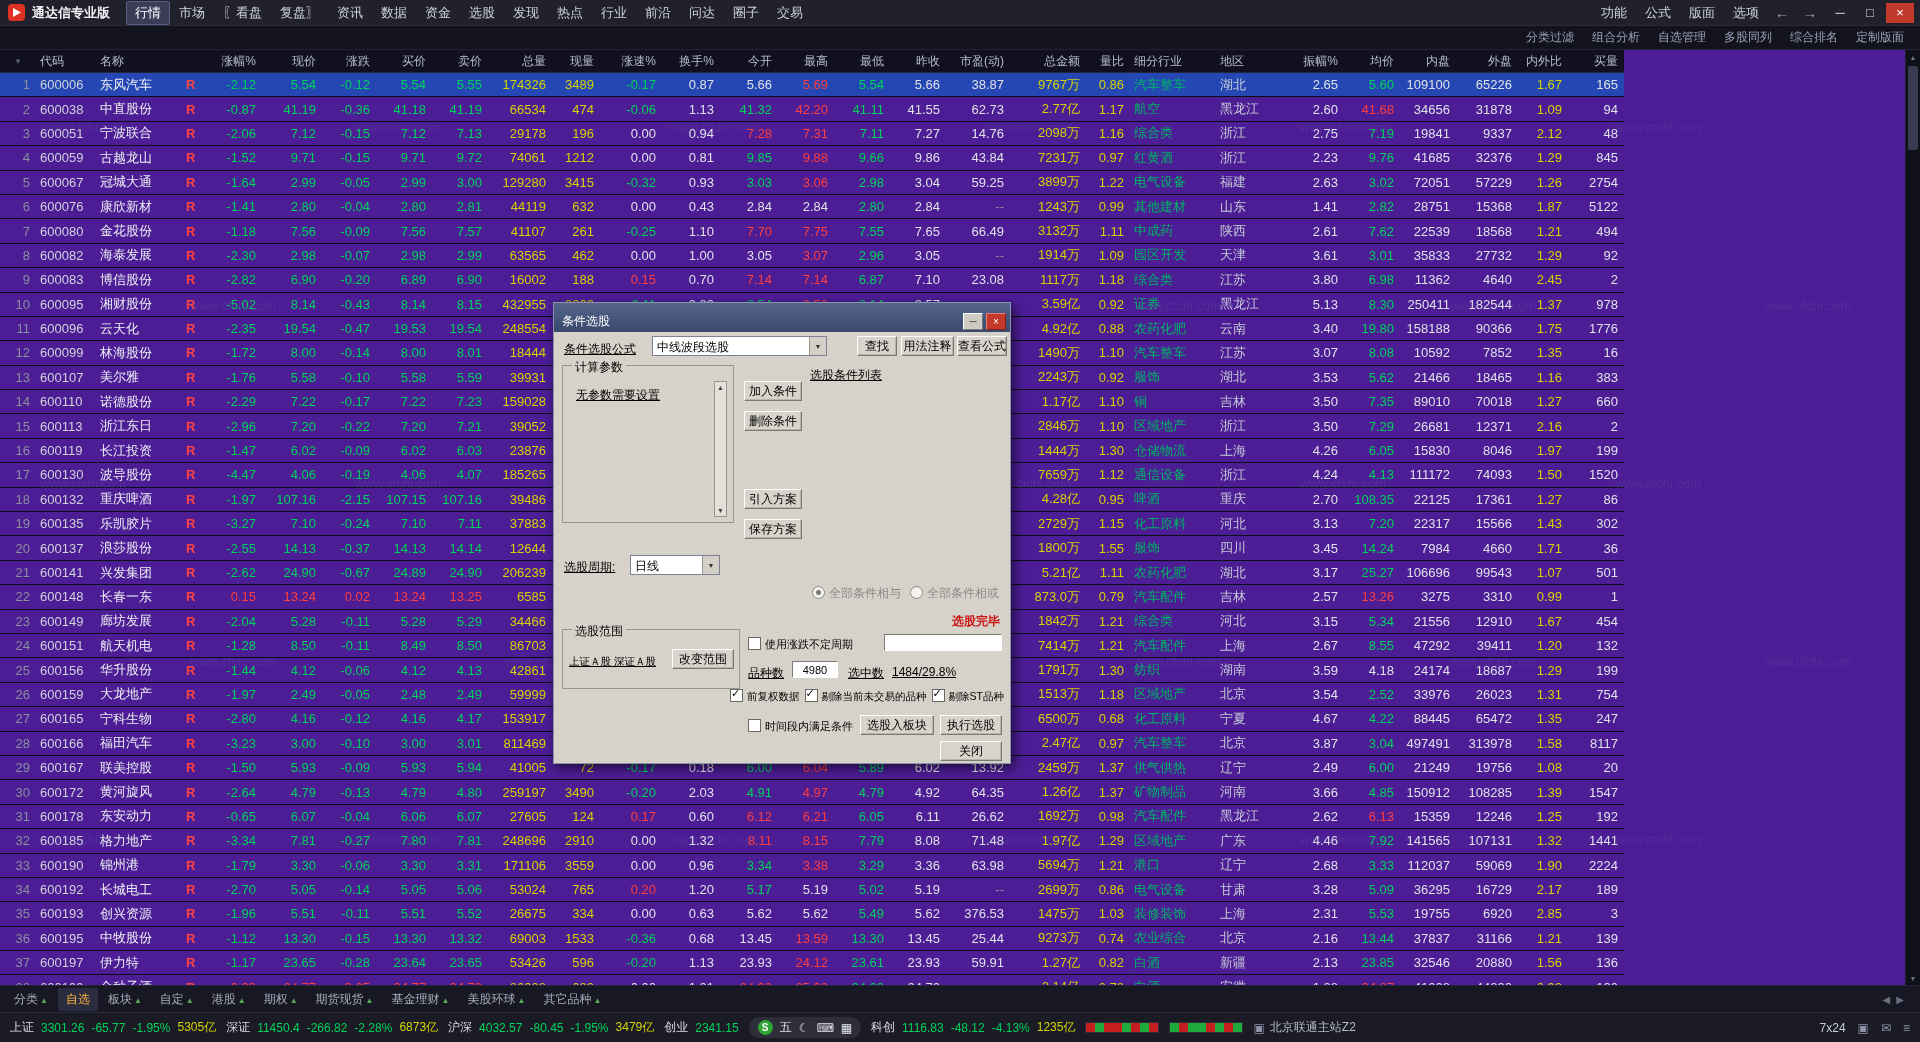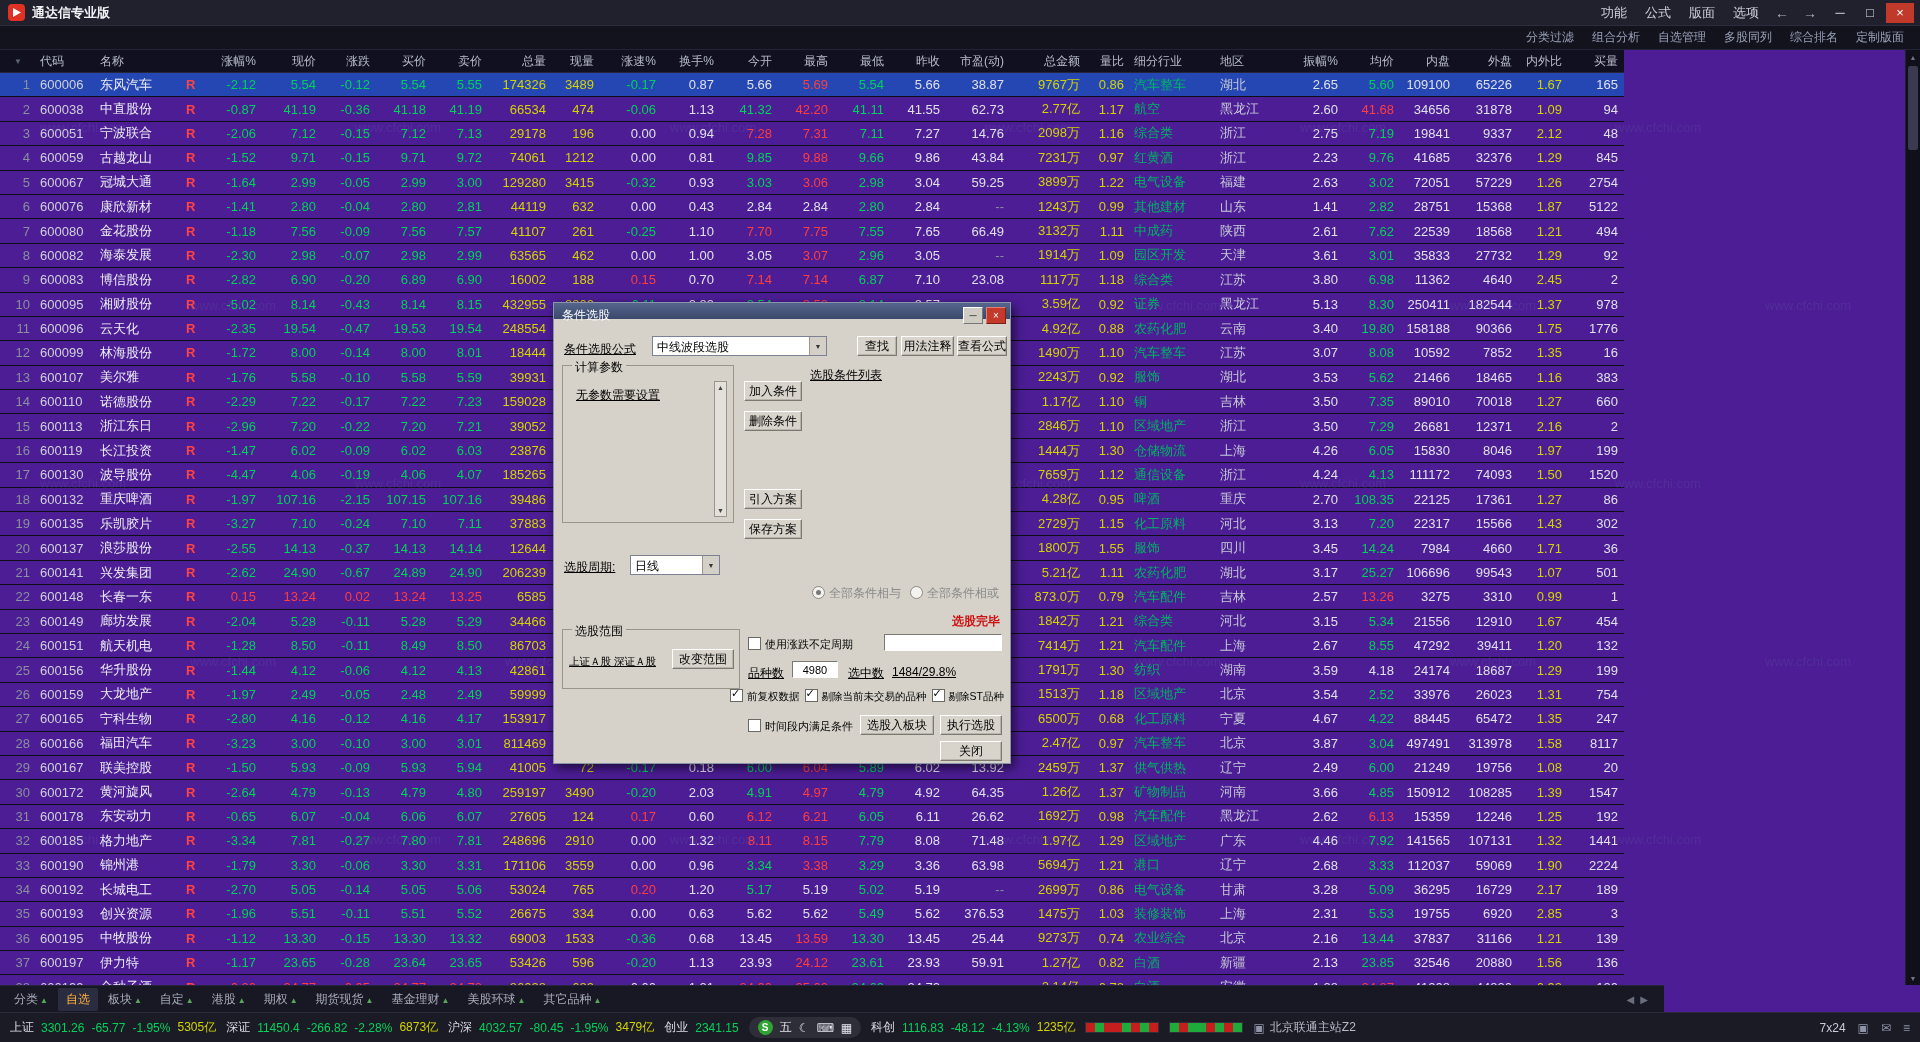--- a/index.html
+++ b/index.html
@@ -55,21 +55,21 @@
   .vs-arrow.down{position:absolute;bottom:0;left:0;right:0;}
   .vs-thumb{position:absolute;left:2px;top:16px;width:10px;height:84px;background:#3a3a50;border-radius:2px;}
 
   
   #watermarks{position:absolute;left:0;top:50px;width:1920px;height:935px;z-index:2;pointer-events:none;}
   .wm{position:absolute;font-size:13px;color:#7d95b8;opacity:.13;white-space:nowrap;}
 
   
   .dlg{position:absolute;left:553px;top:302px;width:456px;height:460px;background:#d6d2ca;
        border:1px solid #8a94a8;box-shadow:3px 4px 10px rgba(0,0,0,.6);z-index:10;font-size:12px;color:#000;}
-  .dlg-title{height:16px;background:linear-gradient(180deg,#55658c,#39486b);color:#fff;display:flex;
+  .dlg-title{height:29px;background:linear-gradient(180deg,#55658c,#39486b);color:#fff;display:flex;
              align-items:center;padding:8px 4px 0 8px;font-size:12px;box-sizing:border-box;}
   .dlg-title .sp{flex:1;}
   .tbtn{width:18px;height:15px;display:flex;align-items:center;justify-content:center;font-size:10px;
         margin-left:3px;background:#cfccc4;color:#222;border:1px solid #fff;border-bottom-color:#777;border-right-color:#777;}
   .tbtn.close{background:#c5392b;color:#fff;border-color:#e08074 #7a2018 #7a2018 #e08074;}
   .abs{position:absolute;}
   .lbl{white-space:nowrap;text-decoration:underline;}
   .btn3d{height:20px;background:#d8d4cc;border:1px solid;border-color:#fff #7a7a72 #7a7a72 #fff;
          box-shadow:inset -1px -1px 0 #b8b4ac;font-size:12px;color:#000;display:flex;align-items:center;
          justify-content:center;box-sizing:border-box;white-space:nowrap;padding:0;font-family:inherit;}
@@ -94,21 +94,21 @@
       vertical-align:-2px;margin-right:4px;position:relative;}
   .cb.on:after{content:"✓";position:absolute;left:0;top:-3px;font-size:11px;color:#000;font-weight:bold;}
   .cbrow{white-space:nowrap;font-size:11px;}
   .edit{background:#fff;border:1px solid;border-color:#7a7a72 #fff #fff #7a7a72;box-sizing:border-box;
         font-size:11px;display:inline-flex;align-items:center;padding:0 3px;}
   .edit.center{justify-content:center;}
   .checksrow{display:flex;gap:5px;font-size:10.5px;white-space:nowrap;align-items:center;}
   .cbi{white-space:nowrap;}
 
   
-  .bottom-tabs{position:absolute;left:0;top:985px;width:1664px;height:27px;background:#181824;
+  .bottom-tabs{position:absolute;left:0;top:985px;width:1920px;height:27px;background:#181824;
                border-top:1px solid #26263a;display:flex;align-items:center;padding:0 6px;box-sizing:border-box;}
   #bottom-tabs-list{display:flex;align-items:center;gap:2px;}
   .btab{color:#a8acba;font-size:12px;padding:3px 8px;white-space:nowrap;}
   .btab.active{background:#2c2c40;color:#ffb43c;border-radius:2px;}
   .bt-arr{font-size:8px;color:#58a858;margin-left:2px;}
   #bottom-tabs-right{margin-left:auto;display:flex;gap:6px;padding-right:10px;}
   .bt-scroll{color:#6a6f80;font-size:10px;}
 
   
   .statusbar{position:absolute;left:0;top:1012px;width:1920px;height:30px;background:#1b1b26;
@@ -131,20 +131,37 @@
   .uptime{color:#c8ccd8;}
 </style>
 </head>
 <body>
 
 <div class="app">
 
   <header class="menubar">
     <span class="logo"></span>
     <span class="app-title">通达信专业版</span>
+    <nav class="menu-list" id="menu-items">
+        <span class="menu-item active">行情</span>
+        <span class="menu-item">市场</span>
+        <span class="menu-item">〖看盘</span>
+        <span class="menu-item">复盘〗</span>
+        <span class="menu-item">资讯</span>
+        <span class="menu-item">数据</span>
+        <span class="menu-item">资金</span>
+        <span class="menu-item">选股</span>
+        <span class="menu-item">发现</span>
+        <span class="menu-item">热点</span>
+        <span class="menu-item">行业</span>
+        <span class="menu-item">前沿</span>
+        <span class="menu-item">问达</span>
+        <span class="menu-item">圈子</span>
+        <span class="menu-item">交易</span>
+      </nav>
     <div class="menu-right-wrap">
       <nav class="menu-list" id="menu-right">
           <span class="menu-item">功能</span>
           <span class="menu-item">公式</span>
           <span class="menu-item">版面</span>
           <span class="menu-item">选项</span>
         </nav>
       <div id="nav-arrows"><span class="nav-arrow">←</span><span class="nav-arrow">→</span></div>
       <div id="win-controls"><span class="wc wc-minimize">─</span><span class="wc wc-maximize">□</span><span class="wc wc-close">×</span></div>
     </div>

